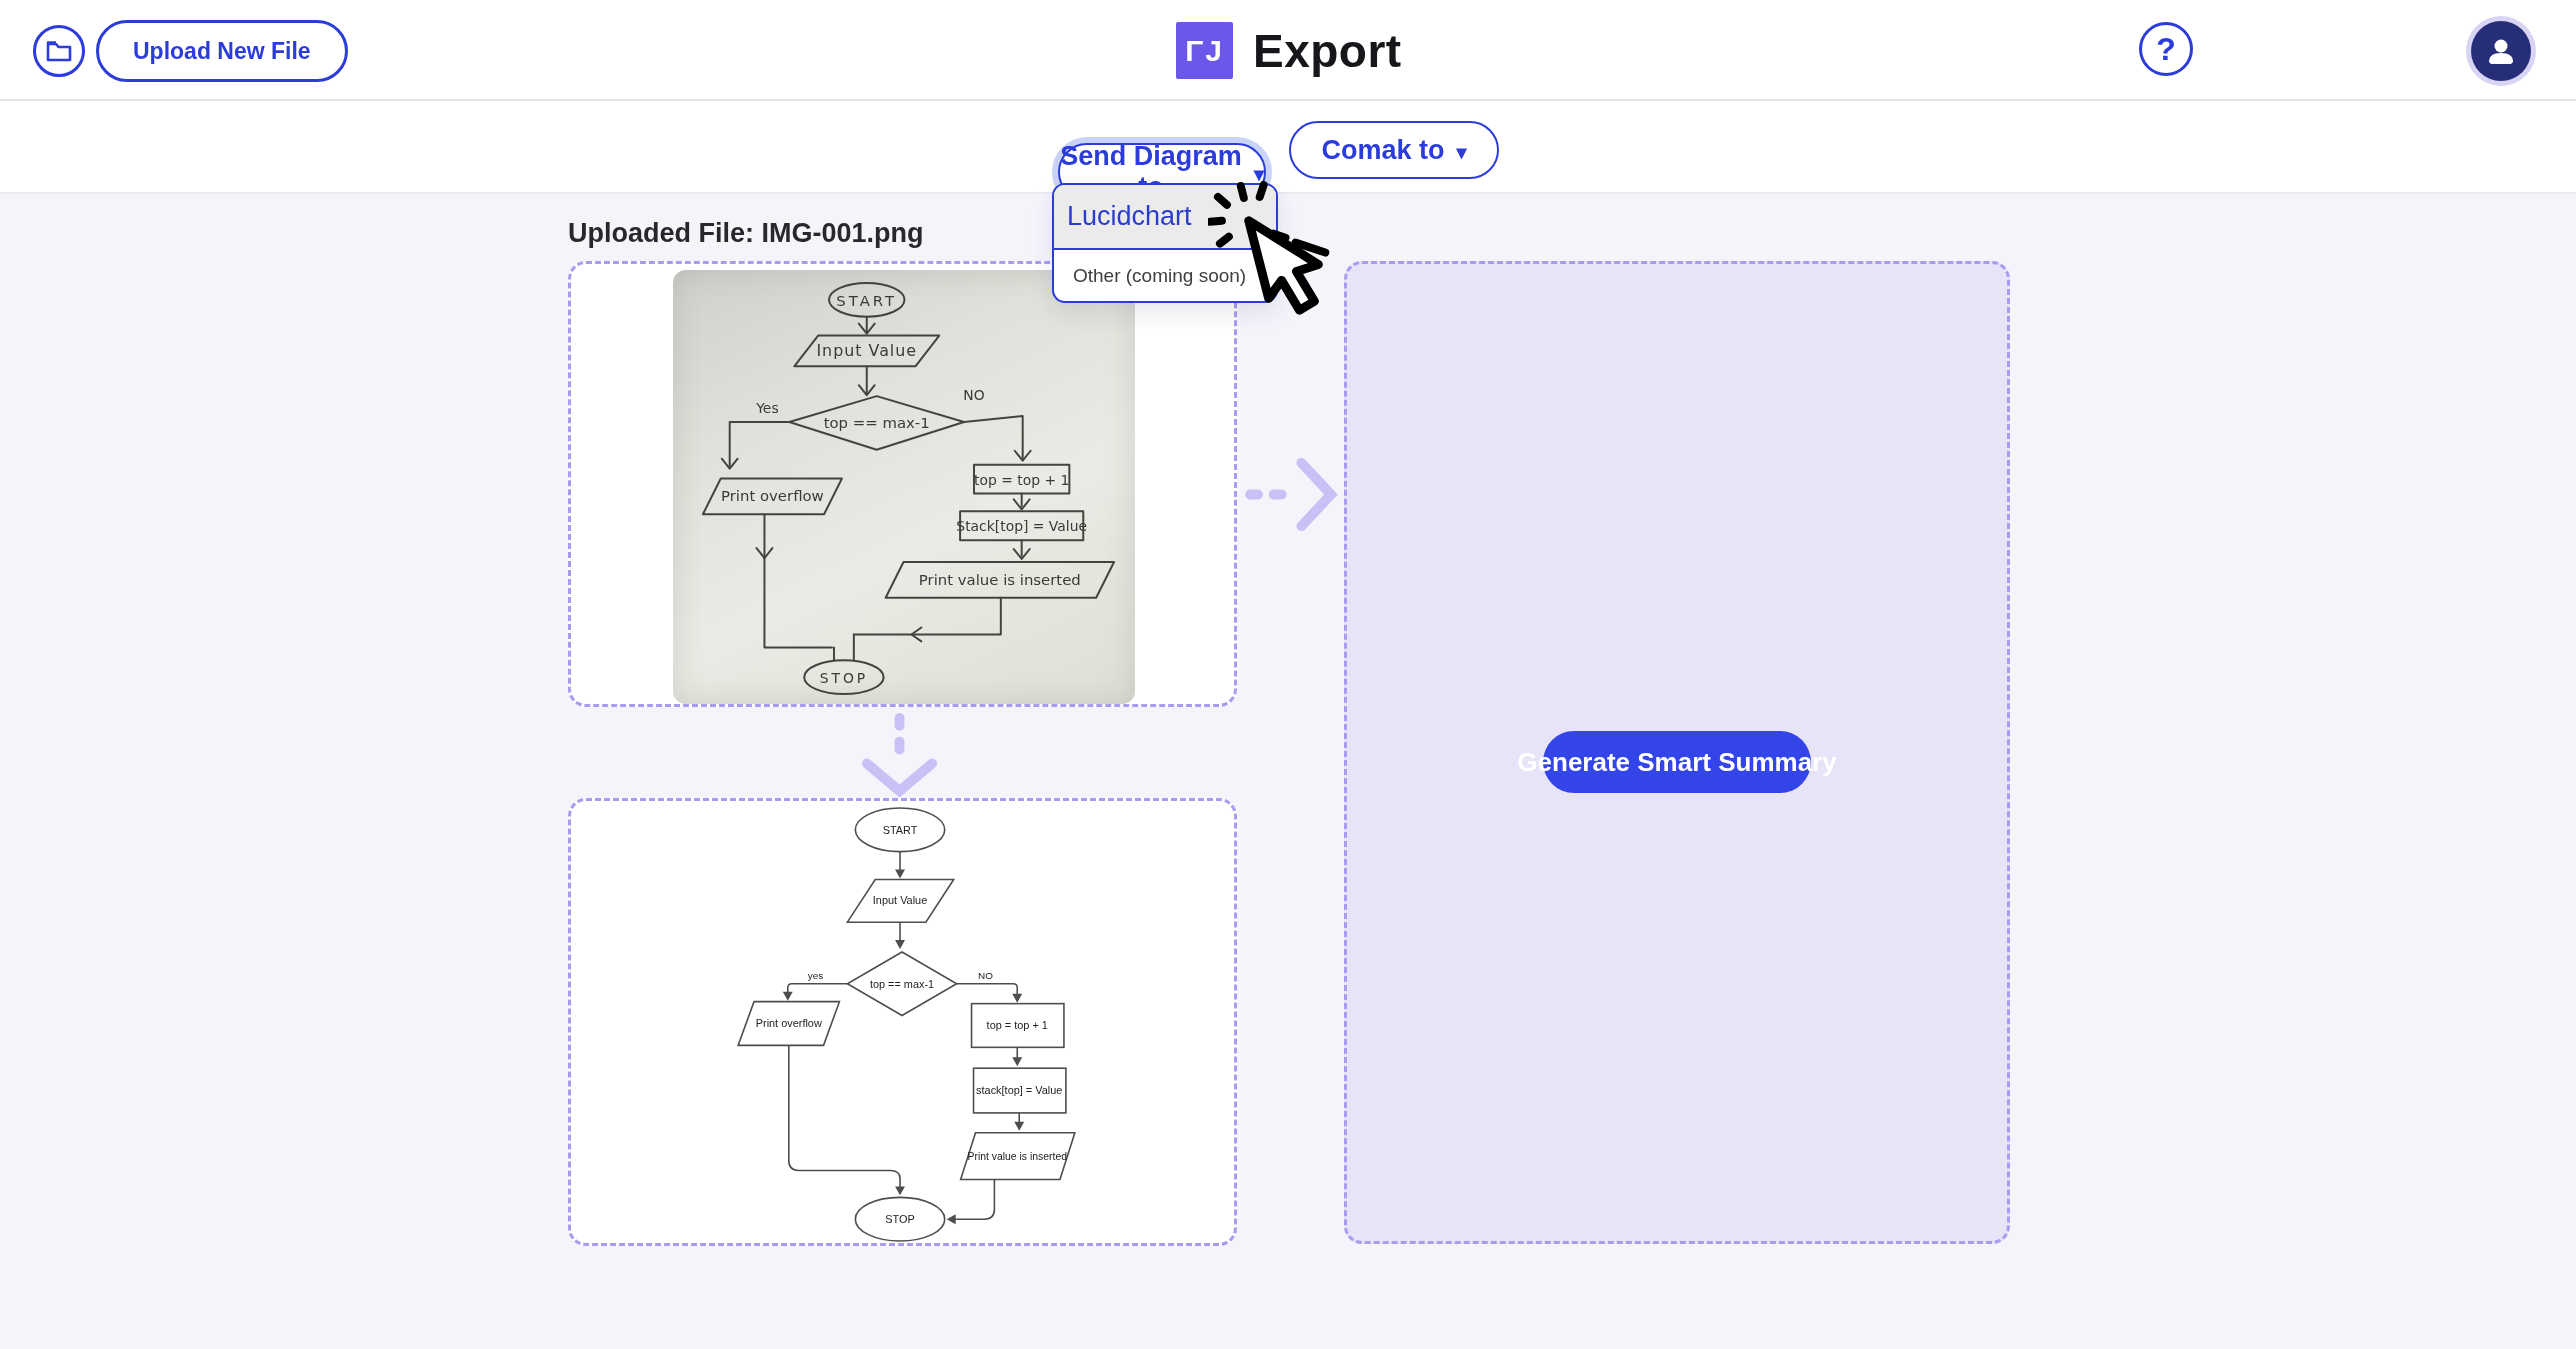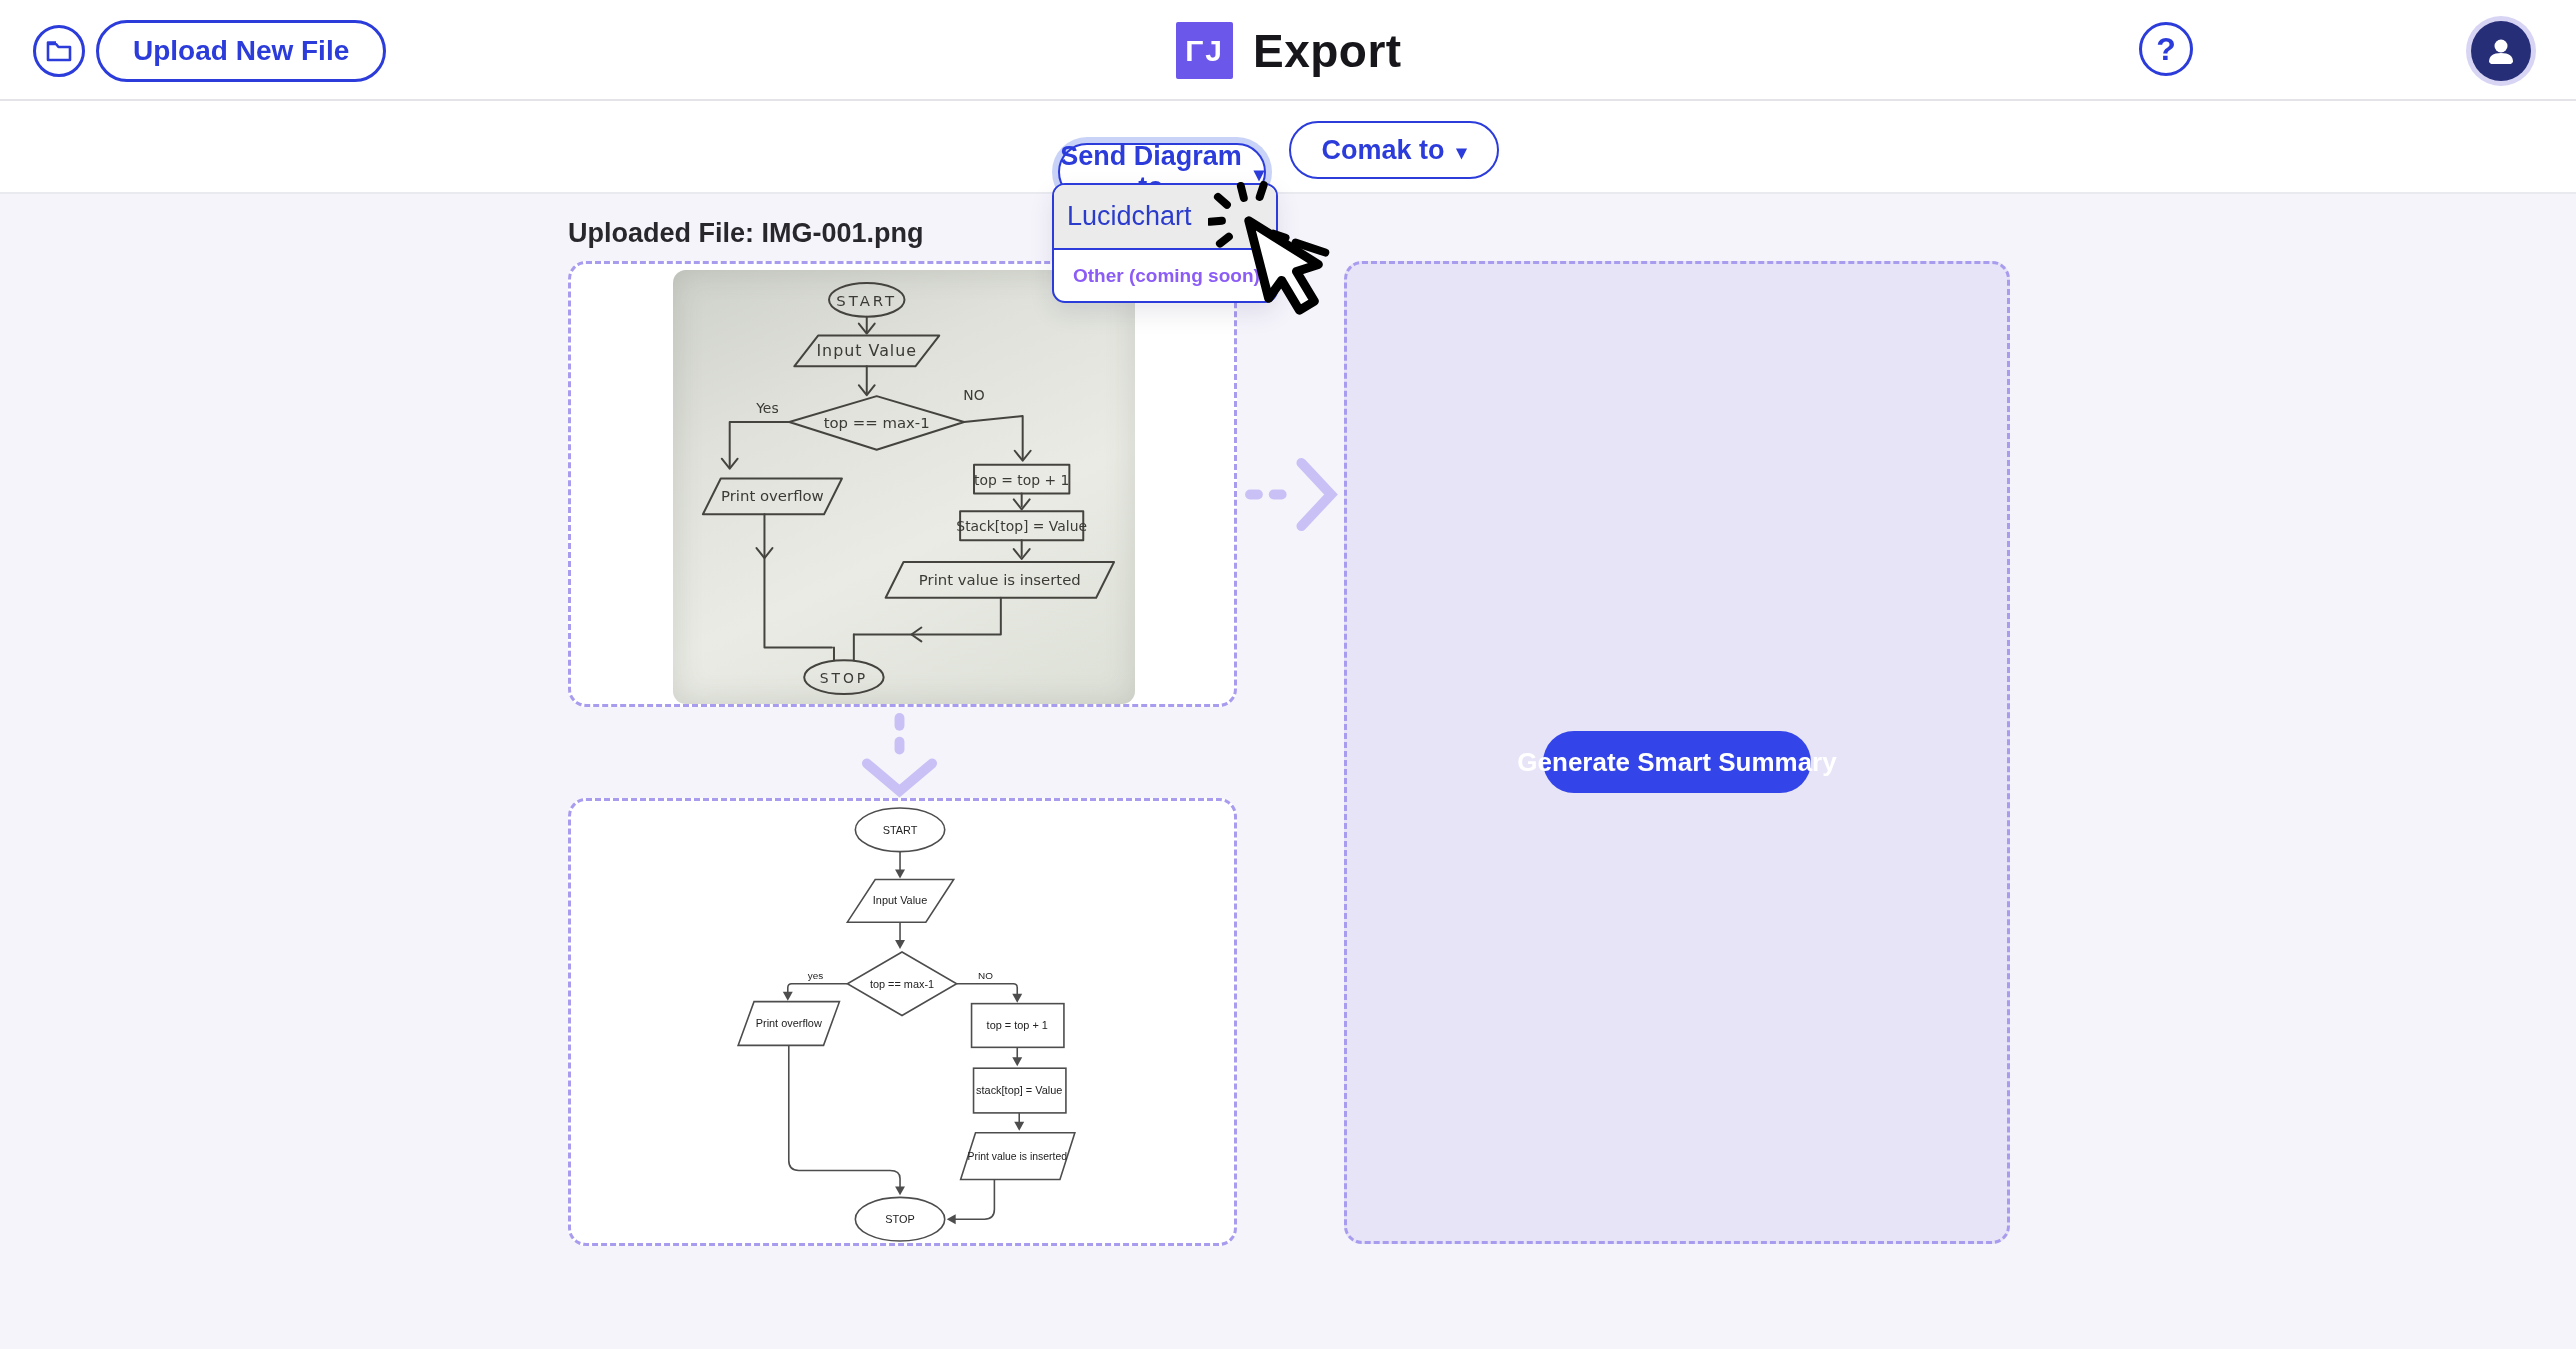--- a/index.html
+++ b/index.html
@@ -4,41 +4,41 @@
 <style>
   * { margin:0; padding:0; box-sizing:border-box; }
   html,body { width:2576px; height:1350px; }
   body { font-family:"Liberation Sans", sans-serif; background:#f5f4fb; position:relative; overflow:hidden; }
   .stage { position:absolute; inset:0; }
 
   
   .header { position:absolute; left:0; top:0; width:2576px; height:101px; background:#ffffff; border-bottom:2px solid #e4e4e8; z-index:10; }
   .icon-circle-btn { position:absolute; width:52px; height:52px; border:3px solid #2b3cdb; border-radius:50%; background:#fff; display:flex; align-items:center; justify-content:center; cursor:pointer; }
   .folder-btn { left:33px; top:25px; }
-  .pill-btn { position:absolute; height:62px; border:3px solid #2b3cdb; border-radius:34px; background:#fff; color:#2b3cdb; font-size:28px; font-weight:700; display:flex; align-items:center; justify-content:center; padding:0 34px; cursor:pointer; white-space:nowrap; }
+  .pill-btn { position:absolute; height:62px; border:3px solid #2b3cdb; border-radius:34px; background:#fff; color:#2b3cdb; font-size:23px; font-weight:700; display:flex; align-items:center; justify-content:center; padding:0 34px; cursor:pointer; white-space:nowrap; }
   .upload-btn { left:96px; top:20px; }
   .feedback-btn { left:2226px; top:20px; height:60px; border-width:2.5px; }
   .brand { position:absolute; left:1176px; top:22px; display:flex; align-items:center; gap:20px; }
   .brand-badge { width:57px; height:57px; background:#6b57e9; border-radius:2px; color:#fff; display:flex; align-items:center; justify-content:center; font-size:30px; font-weight:700; letter-spacing:2px; }
   .brand-name { font-size:46px; font-weight:800; color:#17171b; letter-spacing:0.5px; }
   .help-btn { left:2139px; top:22px; width:54px; height:54px; border-width:3.5px; color:#2b3cdb; font-size:32px; font-weight:700; }
   .avatar { position:absolute; left:2471px; top:21px; width:60px; height:60px; border-radius:50%; background:#272e78; box-shadow:0 0 0 5px #d7d4f4; display:flex; align-items:center; justify-content:center; cursor:pointer; }
 
   
   .toolbar { position:absolute; left:0; top:101px; width:2576px; height:93px; background:#ffffff; border-bottom:2px solid #e9e9f0; z-index:9; }
   .tb-btn { position:absolute; height:58px; border:2.5px solid #2b3cdb; border-radius:30px; background:#fff; color:#2b3cdb; font-size:27px; font-weight:700; display:flex; align-items:center; justify-content:center; gap:12px; cursor:pointer; }
   .send-btn { left:1058px; top:17px; width:208px; box-shadow:0 0 0 6px #c8d3f7;margin-top:25px; }
   .export-btn { left:1289px; top:20px; width:210px; }
   .caret { font-size:20px; transform:translateY(2px); }
 
   
   .dropdown { position:absolute; left:1052px; top:183px; width:226px; background:#fff; border:2.5px solid #2b3cdb; border-radius:13px; overflow:hidden; z-index:50; box-shadow:0 10px 24px rgba(40,40,90,0.10); }
   .dd-item-main { height:63px; background:#ebebeb; display:flex; align-items:center; padding-left:13px; font-size:27px; color:#2b3ccc; cursor:pointer; }
   .dd-divider { height:0; border-top:2px solid #2b3cdb; }
-  .dd-item-sub { height:51px; display:flex; align-items:center; padding-left:19px; font-size:19px; font-weight:700; color:#8b5cf6; cursor:pointer; }
+  .dd-item-sub { height:51px; display:flex; align-items:center; padding-left:19px; font-size:19px; font-weight:400; color:#404040; cursor:pointer; }
 
   
   .file-label { position:absolute; left:568px; top:218px; font-size:27px; font-weight:700; color:#28282c; }
   .panel { position:absolute; border:3px dashed #a89cef; border-radius:18px; }
   .panel-original { left:568px; top:261px; width:669px; height:446px; background:#ffffff; }
   .panel-converted { left:568px; top:798px; width:669px; height:448px; background:#ffffff; }
   .panel-summary { left:1344px; top:261px; width:666px; height:983px; background:#e7e4f8; }
   .photo { position:absolute; left:102px; top:6px; width:462px; height:434px; border-radius:13px; background:linear-gradient(155deg,#ced1ca 0%,#dfe1da 30%,#e9ebe4 60%,#dde0d7 100%); box-shadow:inset 0 0 30px rgba(90,95,85,0.18); }
   .generate-btn { position:absolute; left:50%; top:467px; transform:translateX(-50%); width:268px; height:62px; border-radius:32px; background:#3344e8; color:#ffffff; font-size:26px; font-weight:700; border:none; display:flex; align-items:center; justify-content:center; cursor:pointer; white-space:nowrap; }
 

